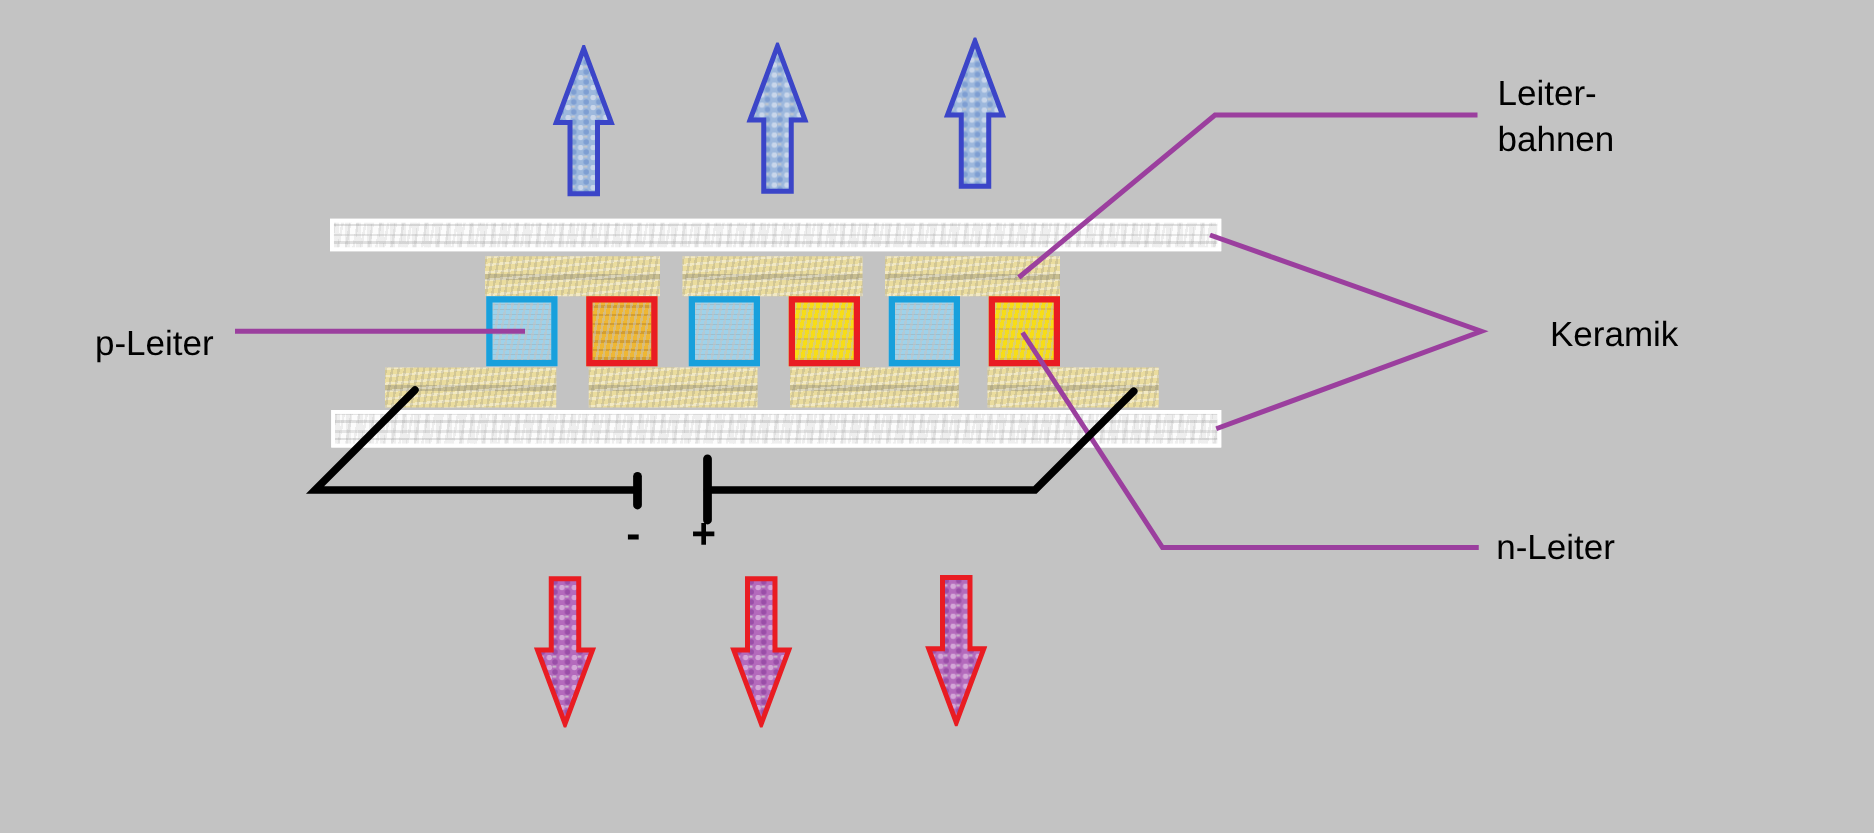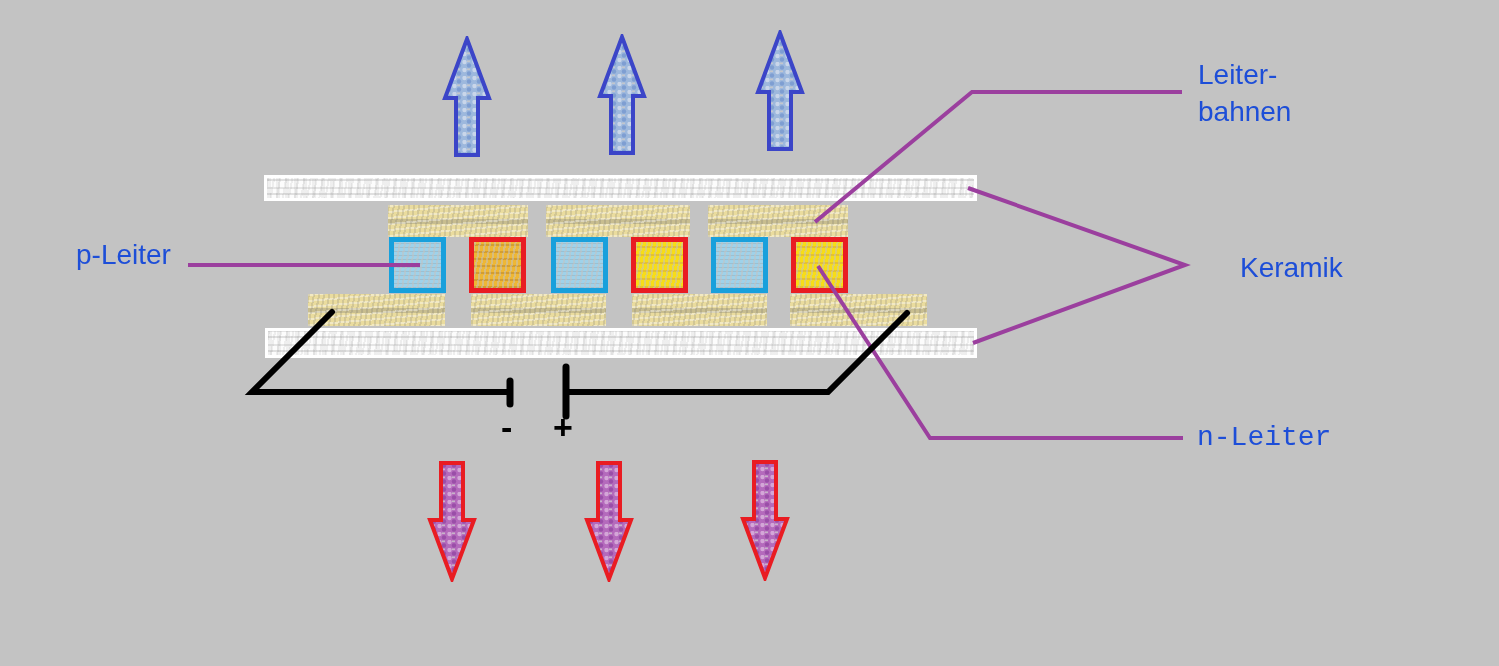--- a/index.html
+++ b/index.html
@@ -72,27 +72,27 @@
   .arrow.up3 { left:755px; top:30px; }
   .arrow.dn1 { left:427px; top:460px; }
   .arrow.dn2 { left:584px; top:460px; }
   .arrow.dn3 { left:740px; top:459px; }
 
   
   .overlay { position:absolute; left:0; top:0; z-index:5; }
 
   
   .lbl {
-    position:absolute; z-index:6; color:#1d4ed8;
+    position:absolute; z-index:6; color:#000000;
     font-size:28px; line-height:37px; white-space:nowrap;
   }
-  .lbl.p-leiter  { left:76px;   top:236px; }
+  .lbl.p-leiter  { left:76px;   top:256px; }
   .lbl.leiterb   { left:1198px; top:56px;  }
   .lbl.keramik   { left:1240px; top:249px; }
-  .lbl.n-leiter  { left:1197px; top:419px;font-family:Liberation Mono, monospace; }
+  .lbl.n-leiter  { left:1197px; top:419px; }
   .sign {
     position:absolute; z-index:6; color:#000;
     font-size:34px; line-height:34px; font-weight:600;
   }
   .sign.minus { left:501px; top:410px; }
   .sign.plus  { left:553px; top:410px; }
 </style>
 </head>
 <body>
 

